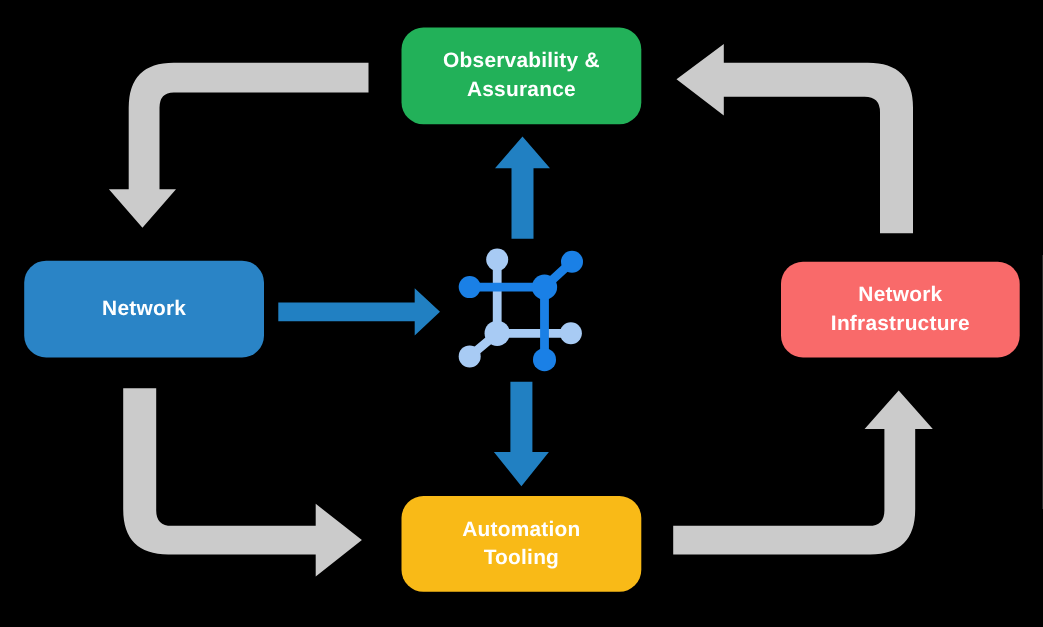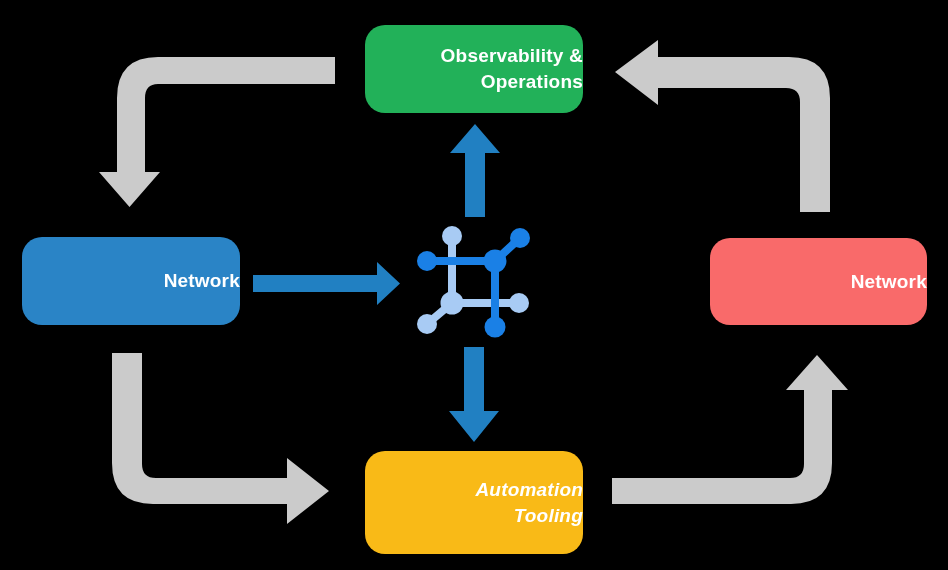--- a/index.html
+++ b/index.html
@@ -12,34 +12,34 @@
     position: relative;
     width: 948px; height: 570px;
   }
   #arrow-layer {
     position: absolute; left: 0; top: 0;
   }
   .node {
     position: absolute;
     display: flex;
     flex-direction: column;
-    align-items: flex-end;
+    align-items: center;
     justify-content: center;
     border-radius: 20px;
     font-size: 19px;
     font-weight: 700;
     letter-spacing: 0.2px;
     line-height: 26px;
     text-align: center;
   }
   .node span { display: block; }
   #node-observability { left: 365px; top: 25px;  width: 218px; height: 88px; }
   #node-operations    { left: 22px;  top: 237px; width: 218px; height: 88px; }
   #node-infrastructure{ left: 710px; top: 238px; width: 217px; height: 87px; }
-  #node-automation    { left: 365px; top: 451px; width: 218px; height: 103px; font-style: italic; }
+  #node-automation    { left: 365px; top: 451px; width: 218px; height: 87px; }
 </style>
 </head>
 <body>
 
 <div id="stage" style="background-color: rgb(0, 0, 0);">
 
   <svg id="arrow-layer" width="948" height="570" viewBox="0 0 948 570">
 
     <path d="M335,57 L158,57 Q117,57 117,98 L117,172 L99,172 L129.5,207 L160,172 L145,172 L145,98 Q145,84 158,84 L335,84 Z" fill="#CBCBCB"></path>
     <path d="M112,353 L142,353 L142,464 Q142,478 156,478 L287,478 L287,458 L329,491 L287,524 L287,504 L153,504 Q112,504 112,463 Z" fill="#CBCBCB"></path>
@@ -63,29 +63,30 @@
         <circle cx="427" cy="261" r="10"></circle>
         <circle cx="520" cy="238" r="10"></circle>
         <circle cx="495" cy="327" r="10.5"></circle>
         <circle cx="495" cy="261" r="11.5"></circle>
       </g>
     </g>
   </svg>
 
   <div class="node" id="node-observability" style="background-color: rgb(34, 177, 89); color: rgb(255, 255, 255);">
     <span>Observability &amp;</span>
-    <span>Operations</span>
+    <span>Assurance</span>
   </div>
 
   <div class="node" id="node-operations" style="background-color: rgb(42, 132, 198); color: rgb(255, 255, 255);">
     <span>Network</span>
   </div>
 
   <div class="node" id="node-infrastructure" style="background-color: rgb(249, 106, 106); color: rgb(255, 255, 255);">
     <span>Network</span>
+    <span>Infrastructure</span>
   </div>
 
   <div class="node" id="node-automation" style="background-color: rgb(249, 186, 23); color: rgb(255, 255, 255);">
     <span>Automation</span>
     <span>Tooling</span>
   </div>
 
 </div>
 
 </body></html>

